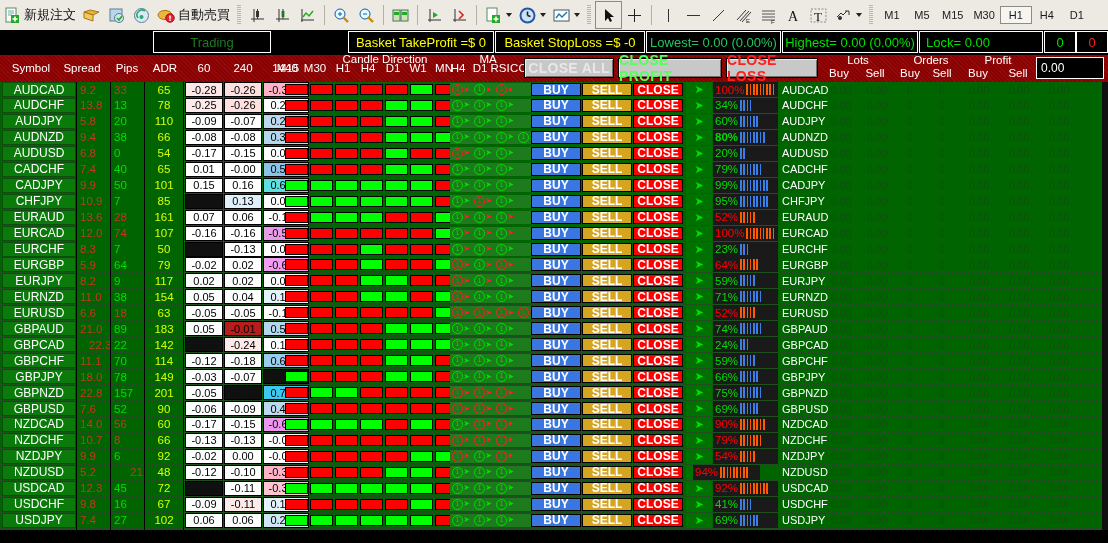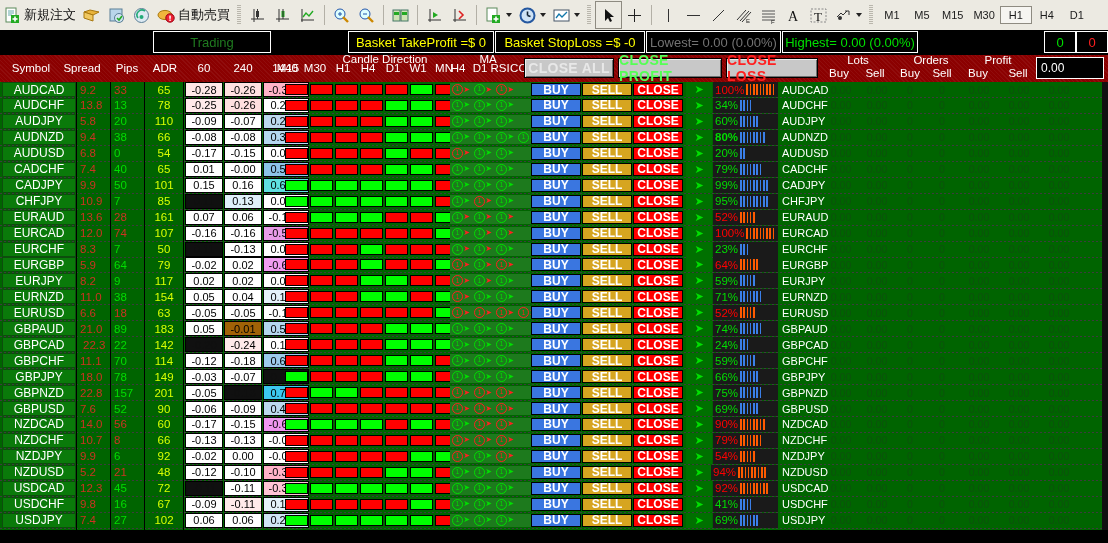--- a/index.html
+++ b/index.html
@@ -344,25 +344,28 @@
   <div class="hdr1">
     <div class="hbox" style="left:153px;width:118px;color:#1f7a1f;">
       <span>Trading</span>
       </div>
     <div class="hbox" style="left:348px;width:146px;color:#ffff00;">
       <span>Basket TakeProfit =$ 0</span>
       </div>
     <div class="hbox" style="left:495px;width:150px;color:#ffff00;">
       <span>Basket StopLoss =$ -0</span>
       </div>
-    <div class="hbox" style="left:646px;width:135px;color:#737373;">
+    <div class="hbox" style="left:646px;width:135px;color:#22c55e;">
       <span>Lowest= 0.00 (0.00%)</span>
       </div>
     <div class="hbox" style="left:782px;width:136px;color:#00e000;">
       <span>Highest= 0.00 (0.00%)</span>
+      </div>
+    <div class="hbox" style="left:919px;width:124px;color:#00e000;justify-content:flex-start;padding-left:6px;">
+      <span>Lock= 0.00</span>
       </div>
     <div class="hbox" style="left:1044px;width:32px;color:#00e000;">
       <span>0</span>
       </div>
     <div class="hbox" style="left:1076px;width:32px;color:#ff2020;">
       <span>0</span>
       </div>
   </div>
 
   <div class="hdr2">
@@ -1768,21 +1771,21 @@
         </div>
         <div class="cell num" style="left: 112px; width: 30px;;color:#00dd00;justify-content:flex-start;padding-left:2px;">
           <span>89</span>
         </div>
         <div class="cell num" style="left: 146px; width: 36px;;color:#d8ff00;">
           <span>183</span>
         </div>
         <div class="cell vcell" style="left: 185px; width: 38px;;background:#ffffff;color:#000;">
           <span>0.05</span>
         </div>
-        <div class="cell vcell" style="left: 224px; width: 38px;;background:#a16207;color:#000;">
+        <div class="cell vcell" style="left: 224px; width: 38px;;background:#b91c1c;color:#000;">
           <span>-0.01</span>
         </div>
         <div class="cell vcell" style="left: 263px; width: 46px;;background:#b4d7ee;color:#000;">
           <span>0.52%</span>
         </div>
         <div class="sq" style="left: 285px; width: 23px; background: rgb(255, 0, 0);"></div>
         <div class="sq" style="left: 310px; width: 23px; background: rgb(255, 0, 0);"></div>
         <div class="sq" style="left: 335px; width: 23px; background: rgb(255, 0, 0);"></div>
         <div class="sq" style="left: 360px; width: 23px; background: rgb(255, 0, 0);"></div>
         <div class="sq" style="left: 385px; width: 23px; background: rgb(0, 255, 0);"></div>
@@ -1846,21 +1849,21 @@
         </div>
         <div class="lots" style="left: 1040px; width: 38px;">
           <span>0.00</span>
         </div>
       </div>
       <div class="rsep" style="top: 254.25px;"></div>
       <div class="row" style="top: 255.2px;">
         <div class="cell sym" style="left: 2px; width: 74px;;background:#0a7a0a;border:1px solid #0d4d0d;">
           <span>GBPCAD</span>
         </div>
-        <div class="cell num" style="left: 78px; width: 32px;;color:#cc3322;justify-content:flex-start;padding-left:5px;">
+        <div class="cell num" style="left: 78px; width: 32px;;color:#cc3322;justify-content:flex-start;padding-left:11px;">
           <span>22.3</span>
         </div>
         <div class="cell num" style="left: 112px; width: 30px;;color:#00dd00;justify-content:flex-start;padding-left:2px;">
           <span>22</span>
         </div>
         <div class="cell num" style="left: 146px; width: 36px;;color:#d8ff00;">
           <span>142</span>
         </div>
         <div class="cell vcell" style="left: 185px; width: 38px;;background:#101010;color:#101010;">
           <span>-0.20</span>
@@ -2560,21 +2563,21 @@
         </div>
       </div>
       <div class="rsep" style="top: 381.85px;"></div>
       <div class="row" style="top: 382.8px;">
         <div class="cell sym" style="left: 2px; width: 74px;;background:#0a7a0a;border:1px solid #0d4d0d;">
           <span>NZDUSD</span>
         </div>
         <div class="cell num" style="left: 78px; width: 32px;;color:#cc3322;justify-content:flex-start;padding-left:2px;">
           <span>5.2</span>
         </div>
-        <div class="cell num" style="left: 112px; width: 30px;;color:#cc3322;justify-content:flex-start;padding-left:2px;">
+        <div class="cell num" style="left: 112px; width: 30px;;color:#cc3322;justify-content:flex-start;padding-left:18px;">
           <span>21</span>
         </div>
         <div class="cell num" style="left: 146px; width: 36px;;color:#d8ff00;">
           <span>48</span>
         </div>
         <div class="cell vcell" style="left: 185px; width: 38px;;background:#ffffff;color:#000;">
           <span>-0.12</span>
         </div>
         <div class="cell vcell" style="left: 224px; width: 38px;;background:#ffffff;color:#000;">
           <span>-0.10</span>
@@ -2605,21 +2608,21 @@
         <div class="act buy" style="left: 531px; width: 50px;">
           <span>BUY</span>
         </div>
         <div class="act sell" style="left: 582px; width: 50px;">
           <span>SELL</span>
         </div>
         <div class="act clos" style="left: 633px; width: 50px;">
           <span>CLOSE</span>
         </div>
         <div class="arrowc" style="left: 686px; width: 26px;">➤</div>
-        <div class="pct" style="left: 711px; width: 65px;">
+        <div class="pct" style="left: 693px; width: 65px;">
           <span style="color: rgb(255, 0, 0);">94%</span>
           <span class="bars">
             <span class="bar" style="background: rgb(255, 90, 0);"></span>
             <span class="bar" style="background: rgb(255, 90, 0);"></span>
             <span class="bar" style="background: rgb(255, 90, 0);"></span>
             <span class="bar" style="background: rgb(255, 90, 0);"></span>
             <span class="bar" style="background: rgb(255, 90, 0);"></span>
             <span class="bar" style="background: rgb(255, 90, 0);"></span>
             <span class="bar" style="background: rgb(255, 90, 0);"></span>
             <span class="bar" style="background: rgb(255, 90, 0);"></span>

